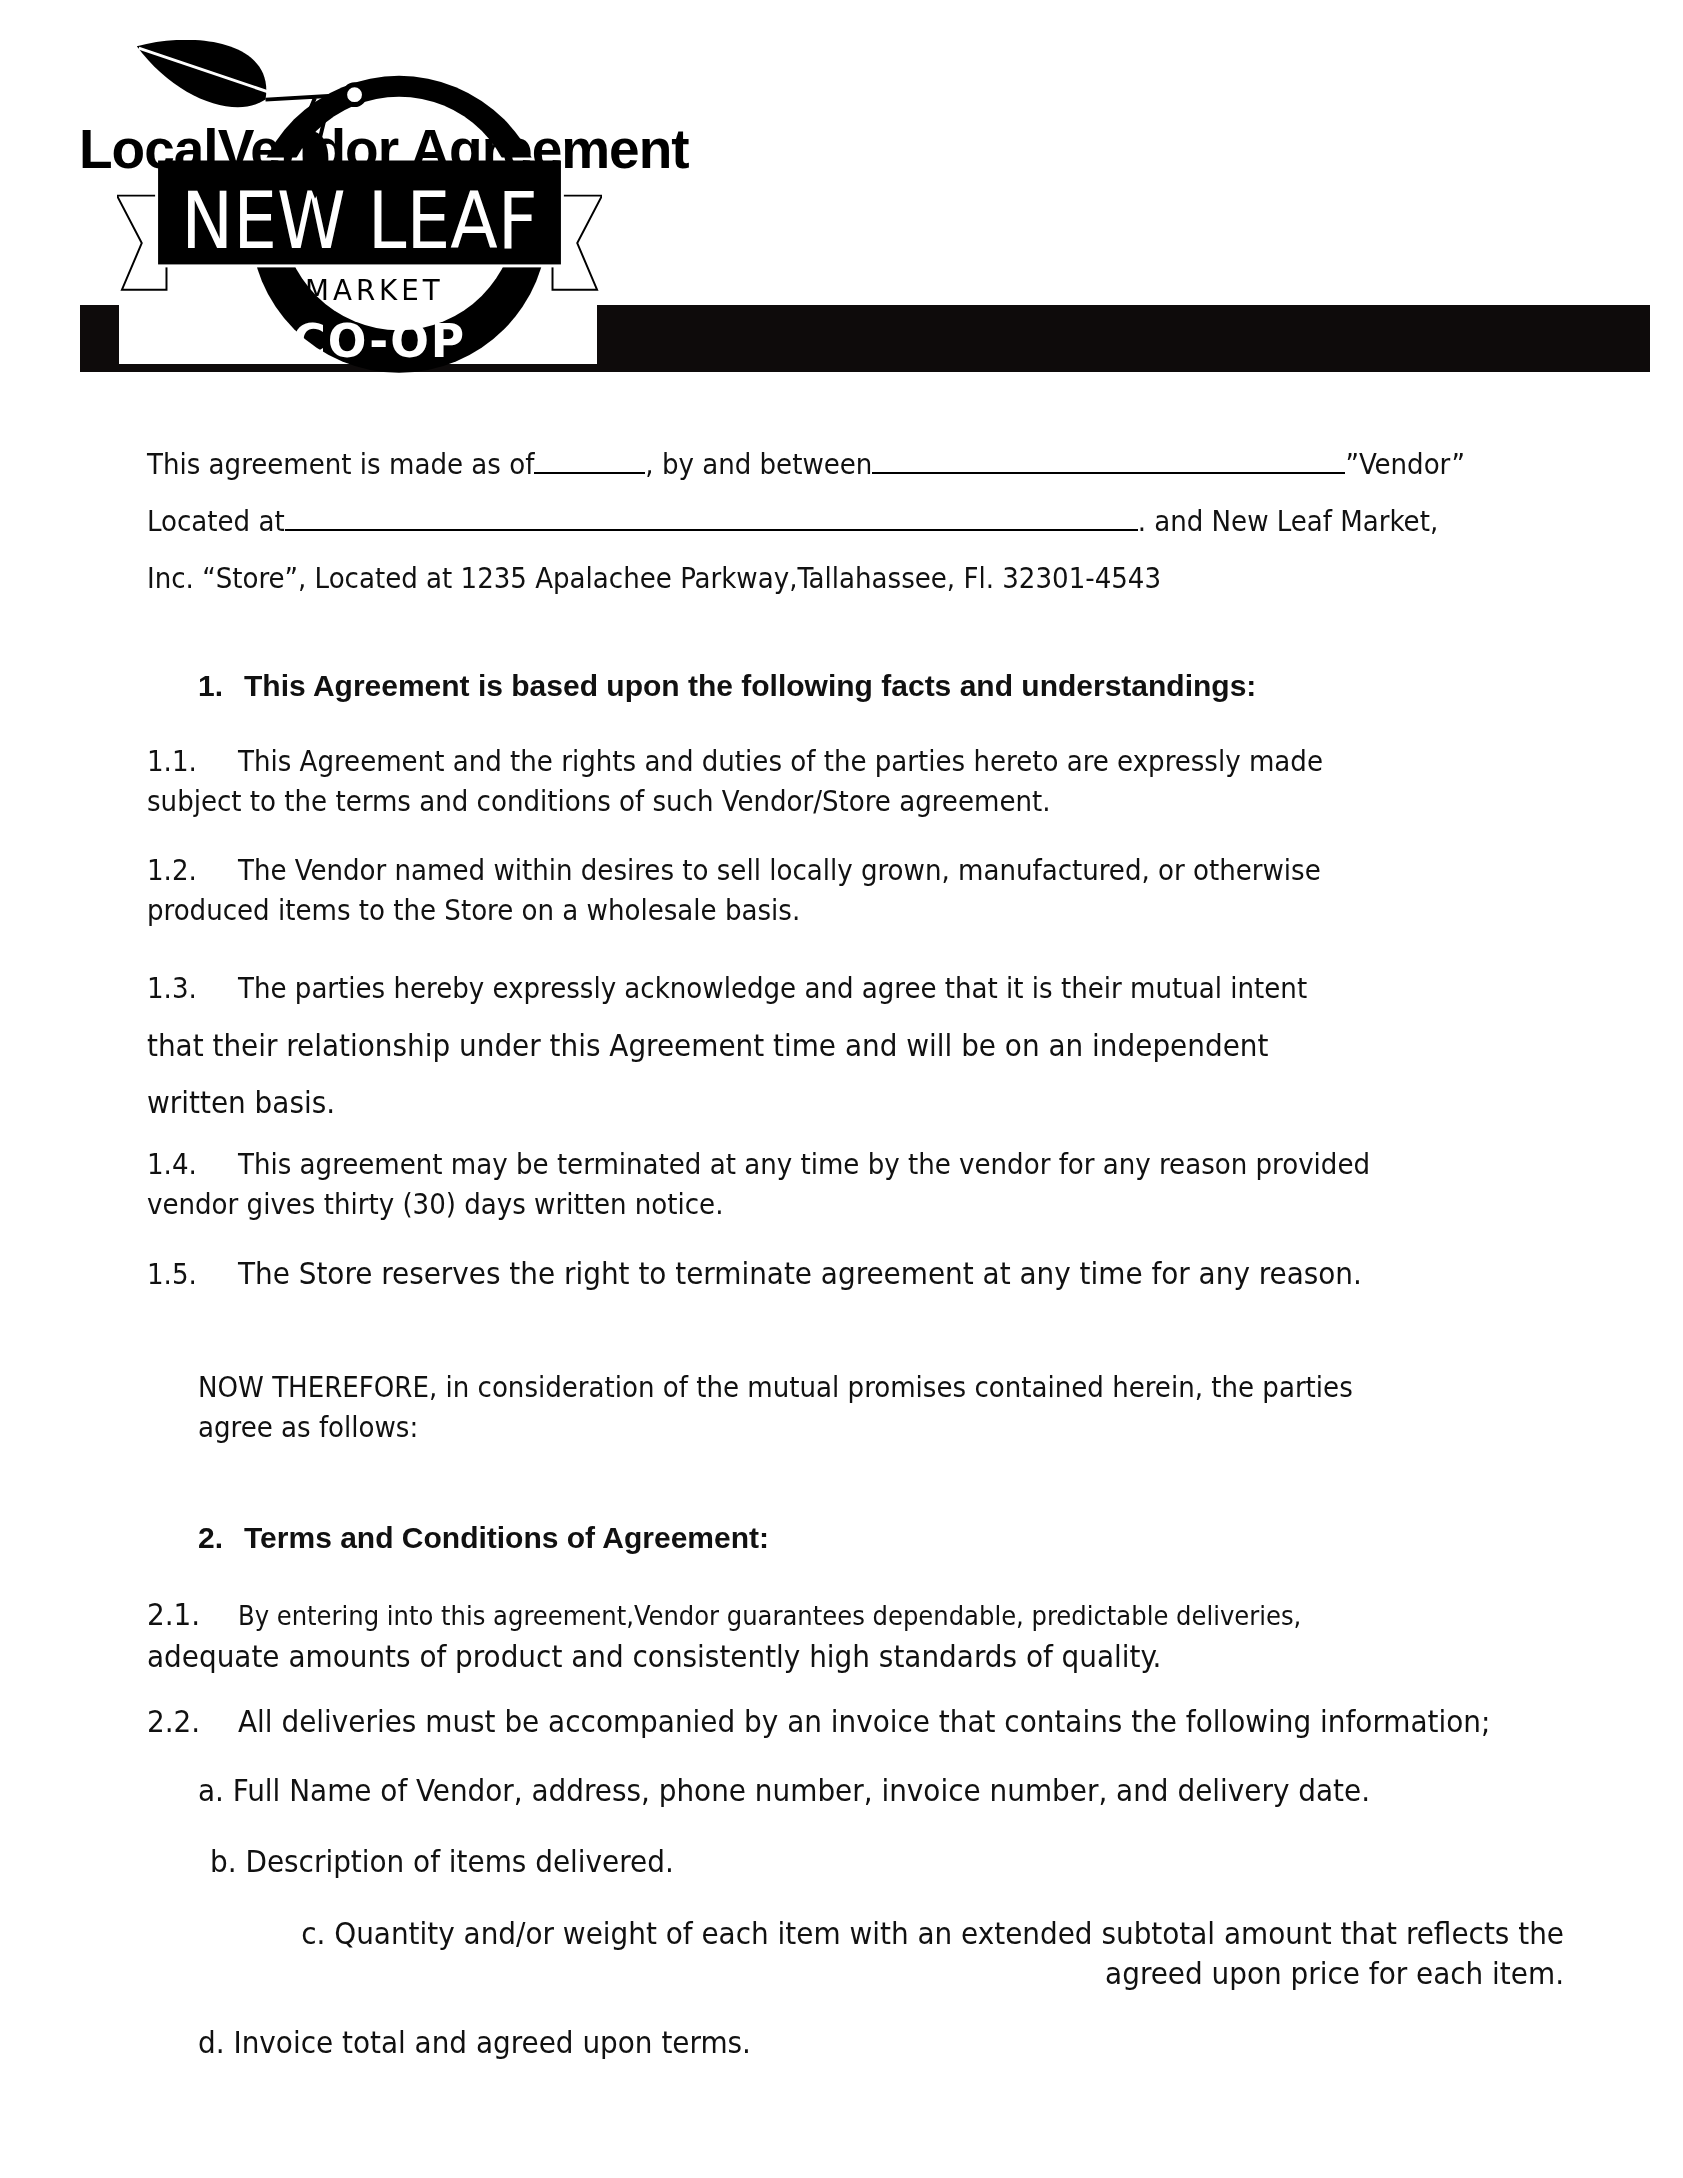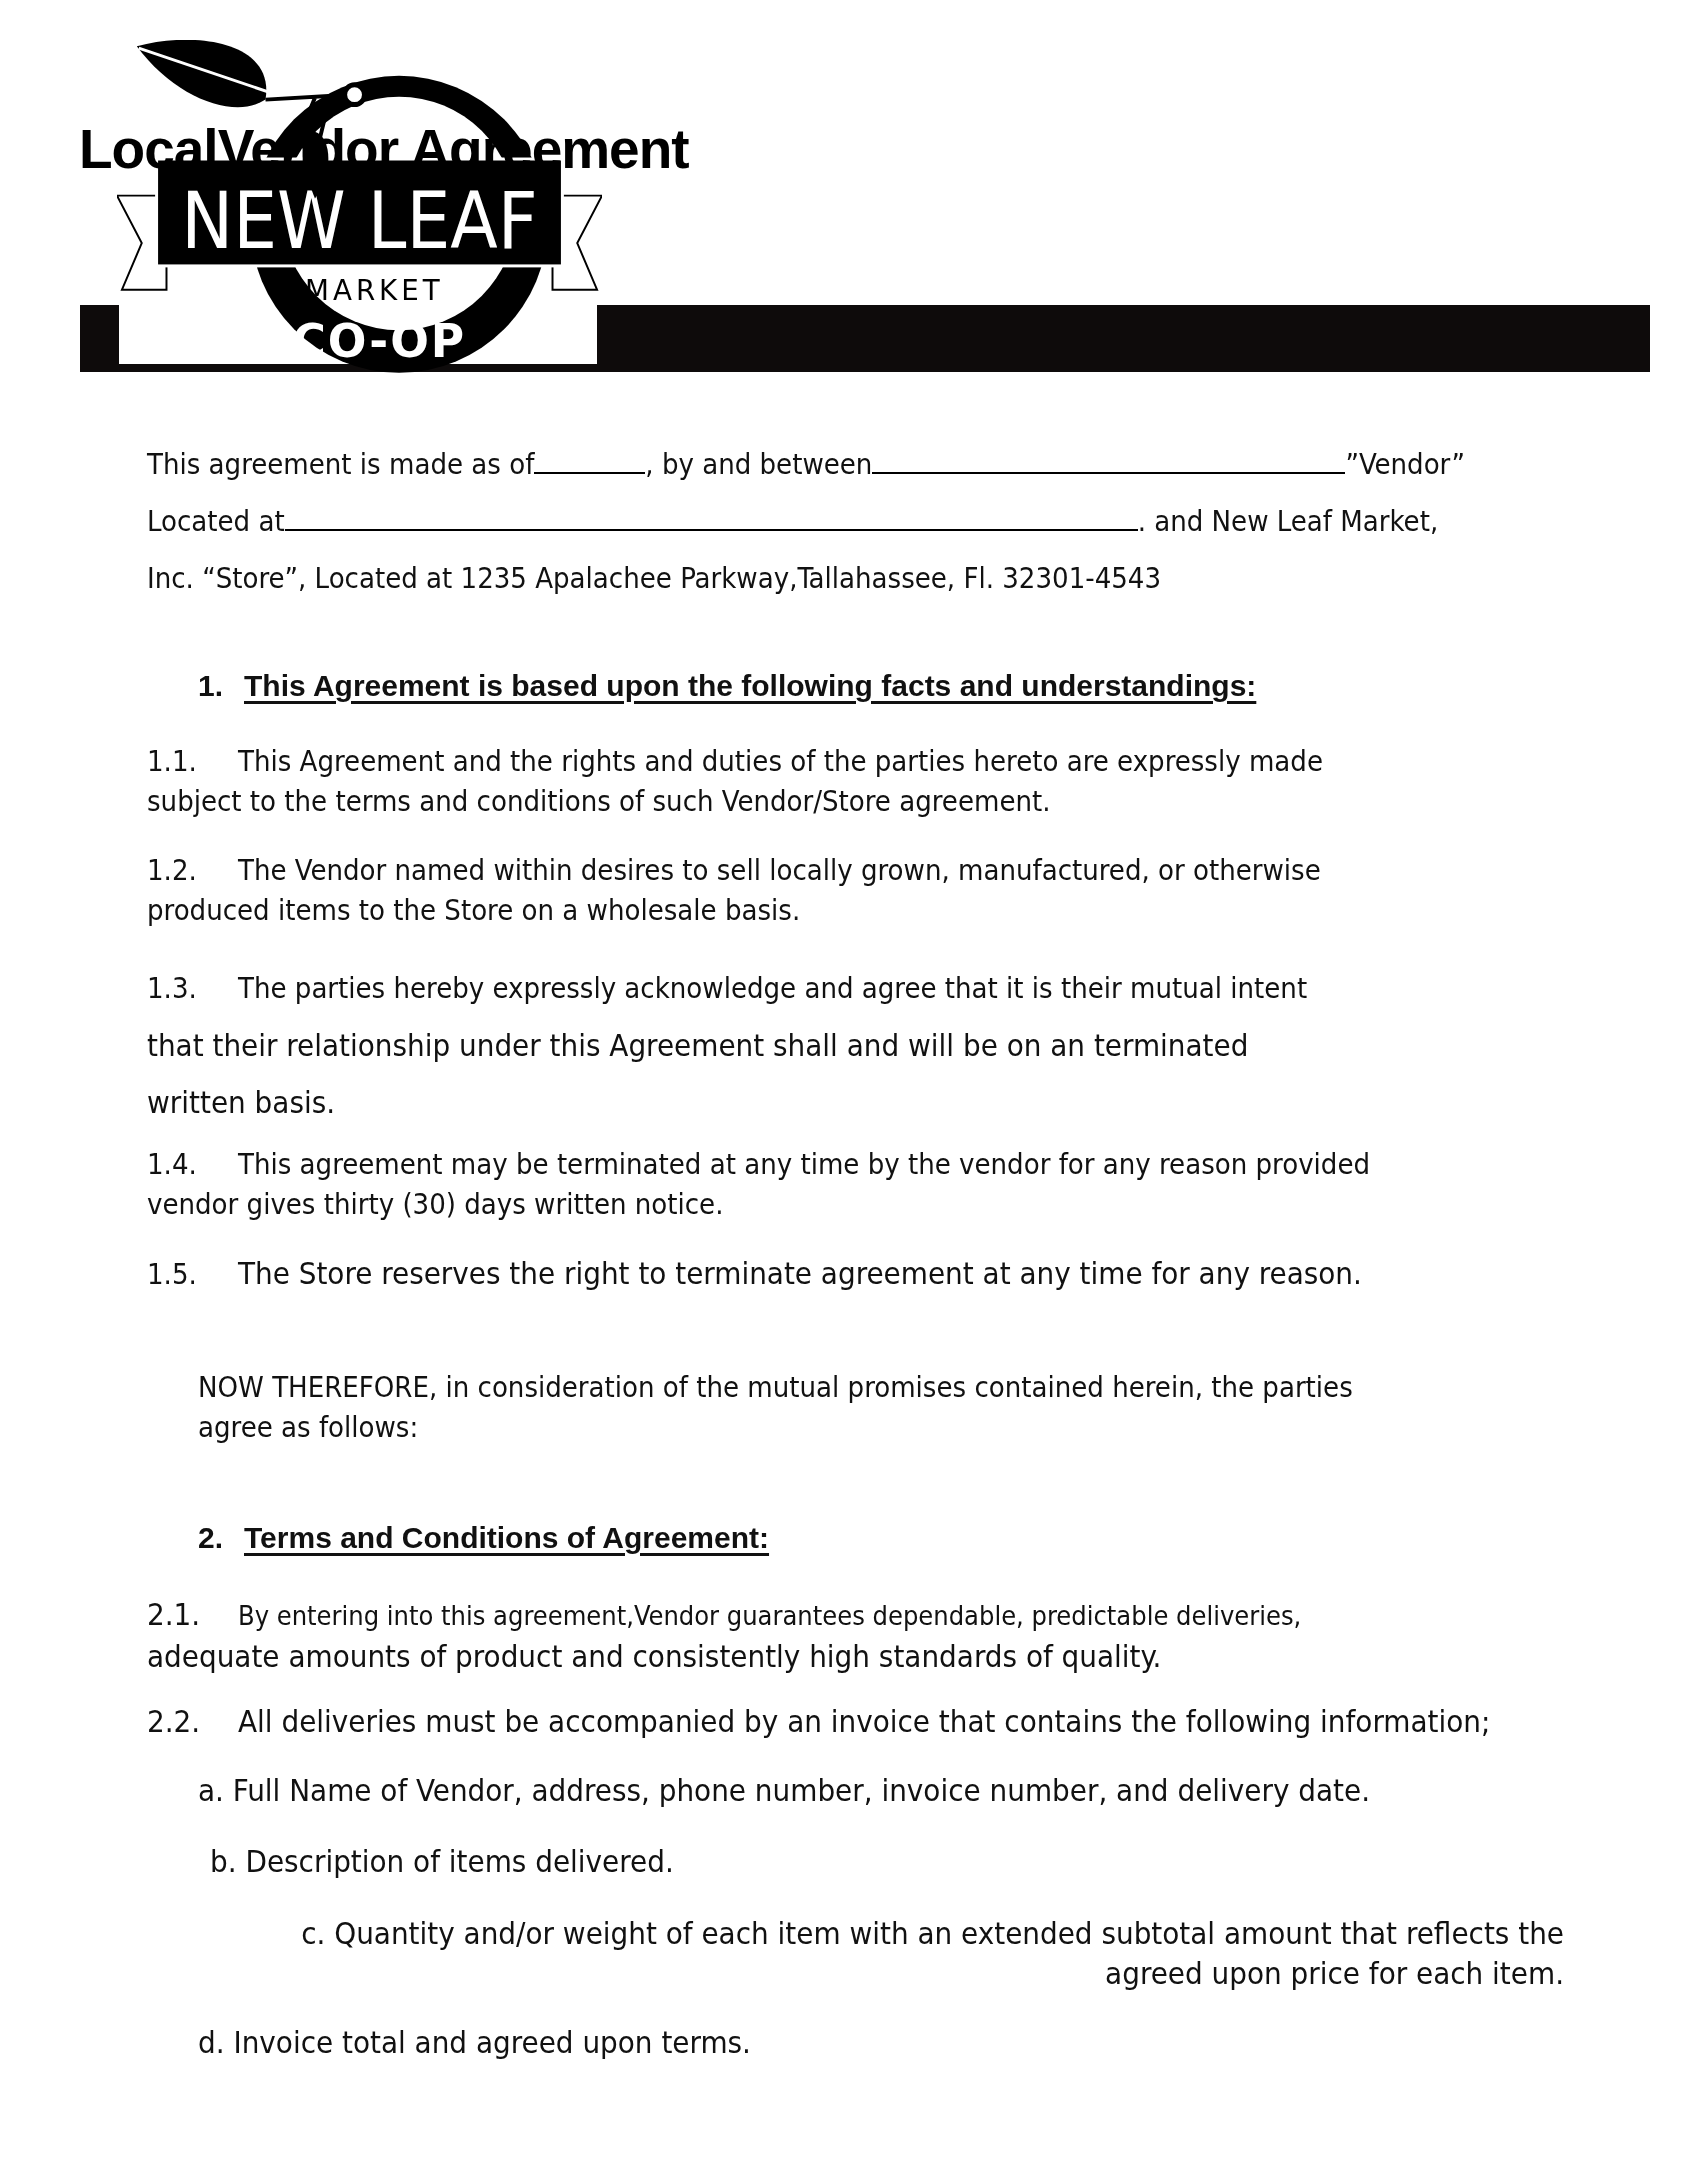--- a/index.html
+++ b/index.html
@@ -16,21 +16,21 @@
 
   
   .body-text { font-family: "DejaVu Sans Condensed", "DejaVu Sans", sans-serif; font-size: 29px;
                font-stretch: condensed; color: #111; line-height: 40px; }
   .p { position: absolute; left: 147px; width: 1386px; }
   .num { display: inline-block; width: 91px; }
   .blank { display: inline-block; border-bottom: 2px solid #000; height: 26px; vertical-align: baseline; }
   .heading { position: absolute; left: 198px; font-family: "Liberation Sans", sans-serif; font-weight: bold;
              font-size: 30px; color: #111; white-space: nowrap; }
   .heading .hnum { display: inline-block; width: 46px; }
-  .heading .htxt { text-decoration: underline; text-decoration-thickness: 3px; text-underline-offset: 5px; }
+  .heading .htxt { text-decoration-thickness: 3px; text-underline-offset: 5px; }
   .sub { position: absolute; left: 198px; width: 1366px; }
 </style>
 </head>
 <body>
 
 <div id="hdr-bar"></div>
 <div id="hdr-inset"></div>
 
 <svg id="logo" viewBox="0 0 490 340">
 
@@ -71,21 +71,21 @@
   <div>subject to the terms and conditions of such Vendor/Store agreement.</div>
 </div>
 
 <div class="p body-text" style="top:850px;">
   <div><span class="num">1.2.</span><span>The Vendor named within desires to sell locally grown, manufactured, or otherwise</span></div>
   <div>produced items to the Store on a wholesale basis.</div>
 </div>
 
 <div class="p body-text" style="top:960px; line-height:57px;">
   <div><span class="num">1.3.</span><span>The parties hereby expressly acknowledge and agree that it is their mutual intent</span></div>
-  <div style="font-size:31px;">that their relationship under this Agreement shall and will be on an terminated</div>
+  <div style="font-size:31px;">that their relationship under this Agreement time and will be on an independent</div>
   <div style="font-size:31px;">written basis.</div>
 </div>
 
 <div class="p body-text" style="top:1144px;">
   <div><span class="num">1.4.</span><span>This agreement may be terminated at any time by the vendor for any reason provided</span></div>
   <div>vendor gives thirty (30) days written notice.</div>
 </div>
 
 <div class="p body-text" style="top:1253px; font-size:31px;">
   <div><span class="num" style="font-size:29px;">1.5.</span><span>The Store reserves the right to terminate agreement at any time for any reason.</span></div>

